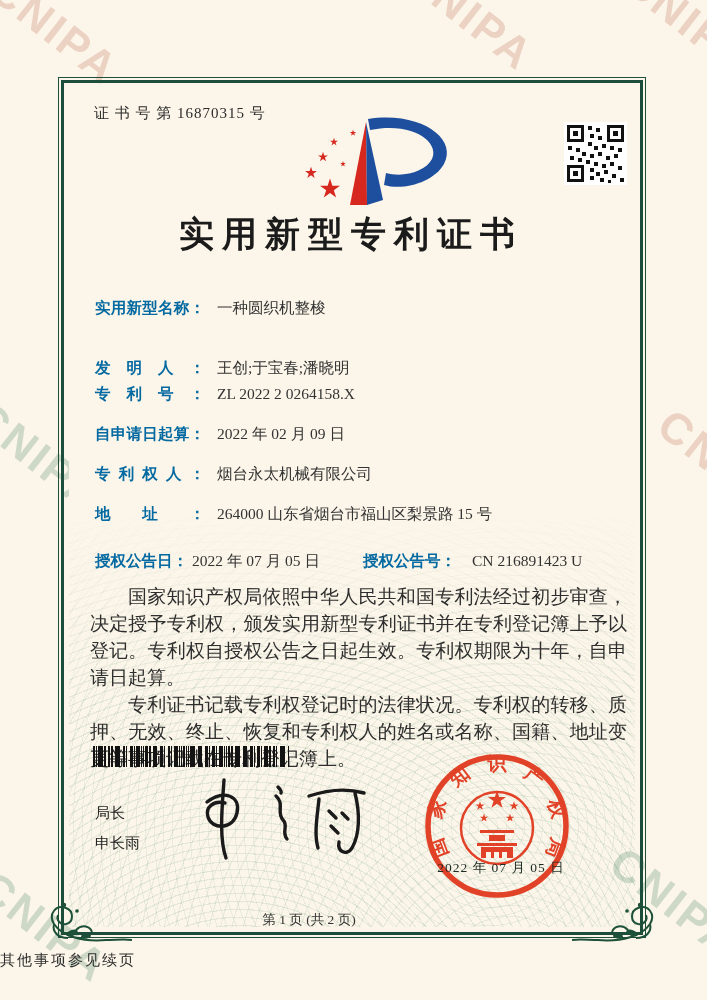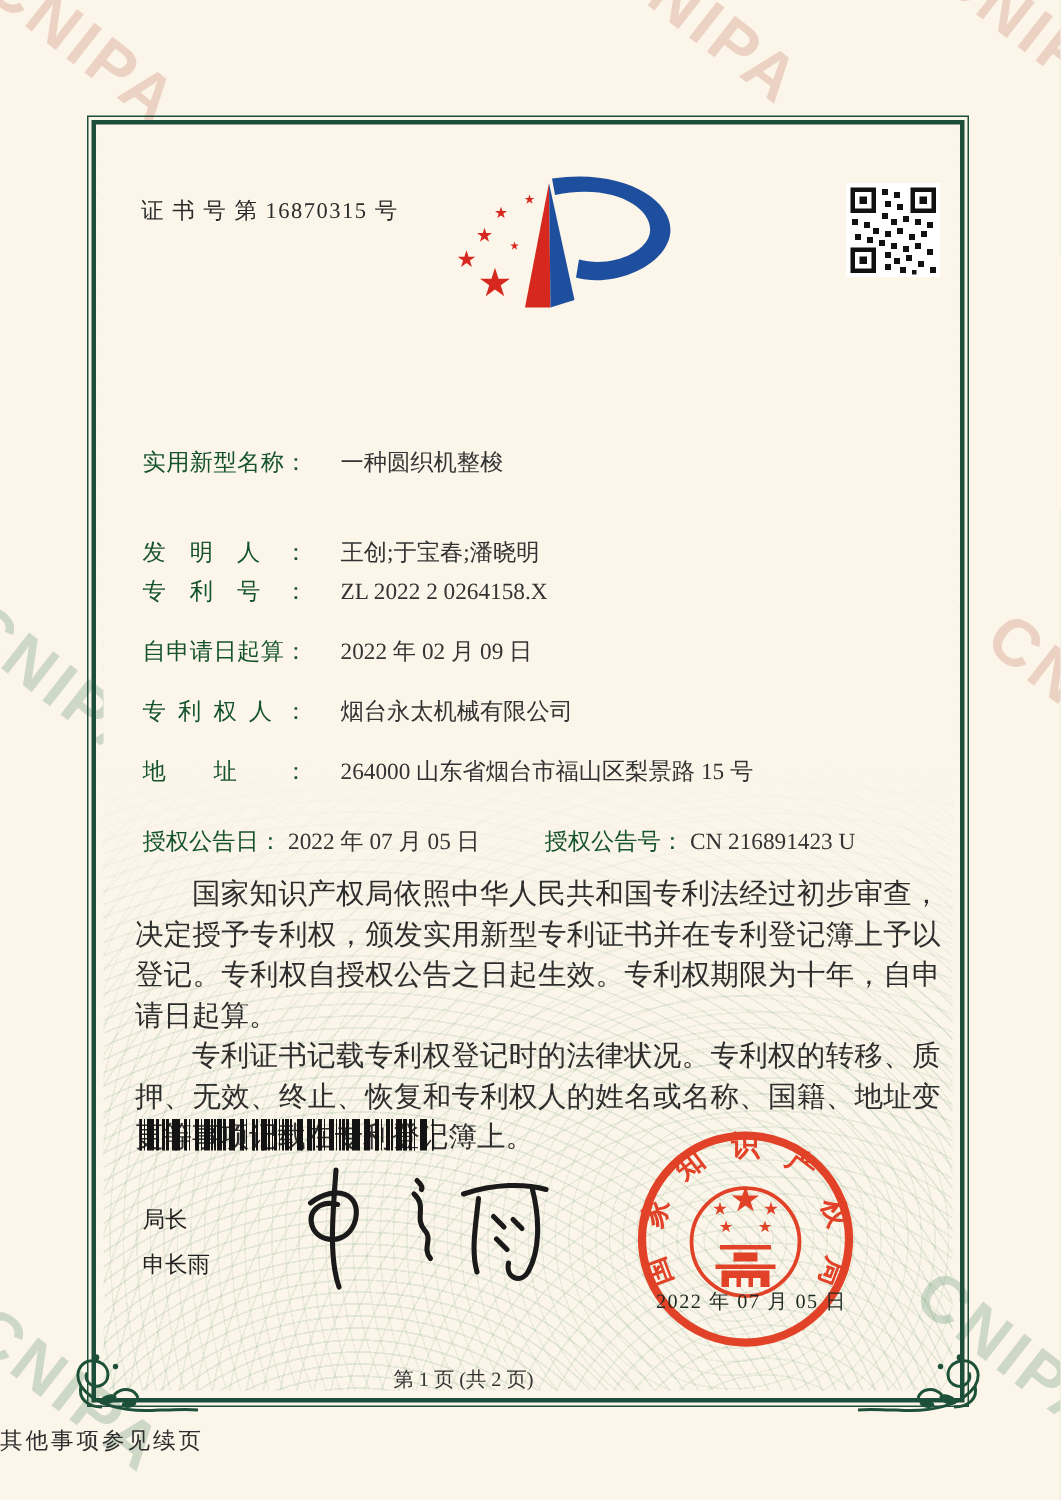--- a/index.html
+++ b/index.html
@@ -20,28 +20,28 @@
          border:1.5px solid #1d4d3b;z-index:2;}
   .frame-inner{position:absolute;inset:2px;border:3px solid #1d4d3b;}
   .pattern{position:absolute;inset:5px;
     background:
       linear-gradient(to bottom, rgba(252,245,233,1) 0%, rgba(252,245,233,1) 50%, rgba(252,245,233,0) 74%),
       repeating-radial-gradient(circle at 30% 118%, rgba(90,150,110,0.14) 0 1.2px, rgba(0,0,0,0) 1.2px 8px),
       repeating-radial-gradient(circle at 78% 108%, rgba(90,150,110,0.11) 0 1.2px, rgba(0,0,0,0) 1.2px 11px),
       repeating-radial-gradient(circle at 74% 88%,  rgba(90,150,110,0.10) 0 1px,  rgba(0,0,0,0) 1px 9px);
   }
   
-  .cert-no{position:absolute;left:94px;top:131px;font-size:15px;letter-spacing:1px;z-index:5;}
+  .cert-no{position:absolute;left:94px;top:104px;font-size:15px;letter-spacing:1px;z-index:5;}
   .logo{position:absolute;left:286px;top:108px;width:175px;height:102px;z-index:5;}
   .qr{position:absolute;left:564px;top:122px;width:63px;height:63px;z-index:5;}
   .title{position:absolute;left:58px;top:211px;width:586px;text-align:center;
          font-size:35px;font-weight:bold;letter-spacing:8px;color:#1b1b1b;z-index:5;}
   .row{position:absolute;left:95px;font-size:15.5px;color:#333;z-index:5;white-space:nowrap;}
-  .row .lbl{display:inline-block;width:110px;text-align:justify;text-align-last:justify;color:#14532d;}
-  .row .val{margin-left:22px;}
+  .row .lbl{display:inline-block;width:110px;text-align:justify;text-align-last:justify;color:#0369a1;font-weight:bold;}
+  .row .val{margin-left:12px;}
   .row.grant .lbl{width:auto;text-align-last:auto;}
   .paras{position:absolute;left:90px;top:584px;width:537px;font-size:19px;
          line-height:1.42;text-align:justify;color:#2e2e2e;z-index:5;}
   .paras p{margin:0;text-indent:2em;}
   .barcode{position:absolute;left:93px;top:746px;width:196px;height:21px;z-index:5;
     background:
       repeating-linear-gradient(90deg,#131313 0 2px,rgba(0,0,0,0) 2px 3px,#131313 3px 4px,rgba(0,0,0,0) 4px 7px,#131313 7px 10px,rgba(0,0,0,0) 10px 11px,#131313 11px 12px,rgba(0,0,0,0) 12px 15px),
       repeating-linear-gradient(90deg,#131313 0 1px,rgba(0,0,0,0) 1px 5px,#131313 5px 7px,rgba(0,0,0,0) 7px 12px,#131313 12px 13px,rgba(0,0,0,0) 13px 19px);
   }
   .director{position:absolute;left:95px;top:800px;z-index:5;
@@ -137,20 +137,21 @@
       <rect x="32" y="50" width="4" height="4"></rect>
         <rect x="40" y="48" width="4" height="4"></rect>
         <rect x="48" y="52" width="4" height="4"></rect>
         <rect x="26" y="54" width="4" height="4"></rect>
       <rect x="36" y="56" width="4" height="4"></rect>
         <rect x="44" y="58" width="3" height="3"></rect>
         <rect x="56" y="56" width="4" height="4"></rect>
     </g>
   </svg>
 
+  <div class="title">实用新型专利证书</div>
 
   <div class="row" style="top:298px;">
     <span class="lbl">实用新型名称：</span><span class="val">一种圆织机整梭</span>
   </div>
   <div class="row" style="top:358px;">
     <span class="lbl">发明人：</span><span class="val">王创;于宝春;潘晓明</span>
   </div>
   <div class="row" style="top:384px;">
     <span class="lbl">专利号：</span><span class="val">ZL 2022 2 0264158.X</span>
   </div>
@@ -160,21 +161,21 @@
   <div class="row" style="top:464px;">
     <span class="lbl">专利权人：</span><span class="val">烟台永太机械有限公司</span>
   </div>
   <div class="row" style="top:504px;">
     <span class="lbl">地址：</span><span class="val">264000 山东省烟台市福山区梨景路 15 号</span>
   </div>
   <div class="row grant" style="top:551px;">
     <span class="lbl">授权公告日：</span><span class="val" style="margin-left:4px;">2022 年 07 月 05 日</span>
   </div>
   <div class="row grant" style="top:551px;left:363px;">
-    <span class="lbl">授权公告号：</span><span class="val" style="margin-left:4px;">CN 216891423 U</span>
+    <span class="lbl">授权公告号：</span><span class="val" style="margin-left:16px;">CN 216891423 U</span>
   </div>
 
   <div class="paras">
     <p>国家知识产权局依照中华人民共和国专利法经过初步审查，决定授予专利权，颁发实用新型专利证书并在专利登记簿上予以登记。专利权自授权公告之日起生效。专利权期限为十年，自申请日起算。</p>
     <p>专利证书记载专利权登记时的法律状况。专利权的转移、质押、无效、终止、恢复和专利权人的姓名或名称、国籍、地址变更等事项记载在专利登记簿上。</p>
   </div>
 
   <div class="barcode"></div>
 
   <div class="director">

